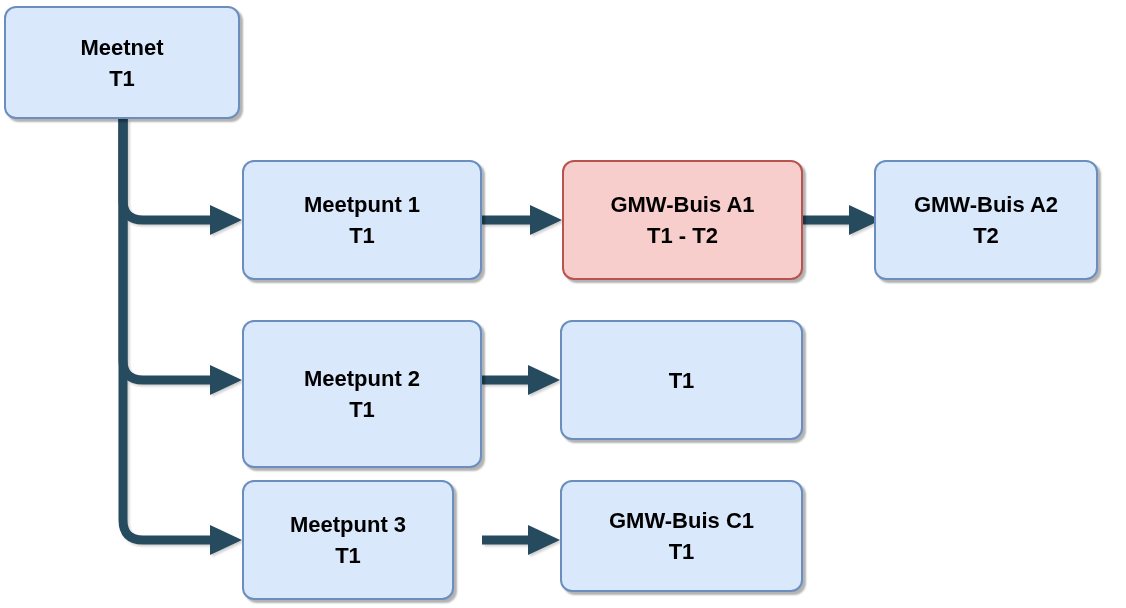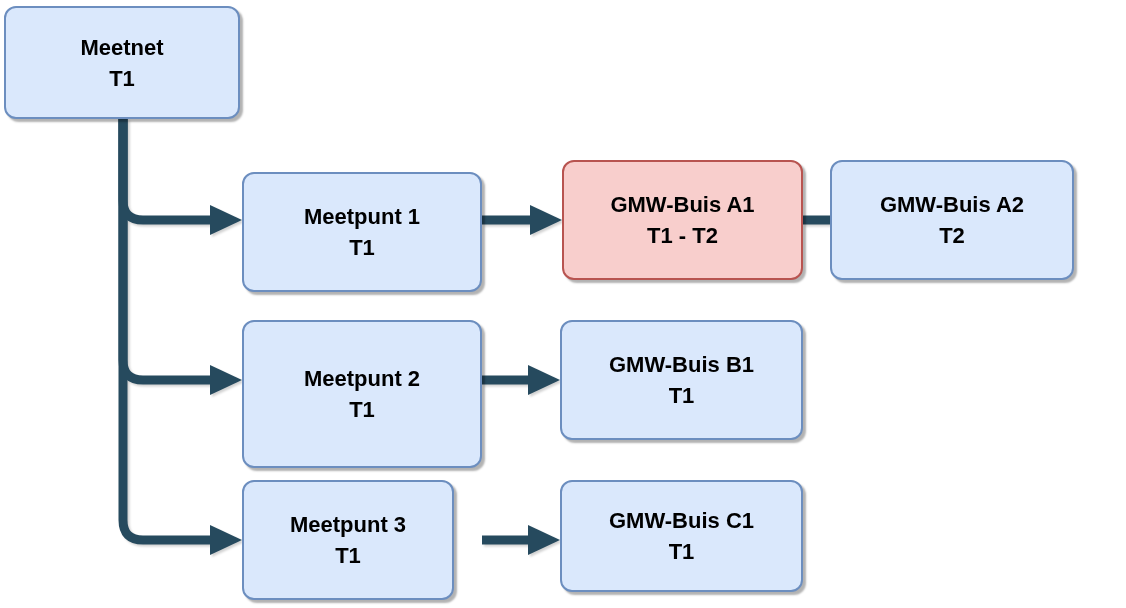--- a/index.html
+++ b/index.html
@@ -52,23 +52,23 @@
     font-weight: bold;
     font-size: 22px;
     line-height: 31px;
     color: var(--text);
     box-shadow: 3px 3px 2px rgba(0,0,0,0.3);
   }
   .node--blue { background: var(--node-blue-fill); border-color: var(--node-blue-border); justify-content: center; }
   .node--red  { background: var(--node-red-fill);  border-color: var(--node-red-border); }
 
   #node-meetnet    { left:   4px; top:   6px; width: 236px; height: 113px; }
-  #node-meetpunt-1 { left: 242px; top: 172px; width: 240px; height: 120px; }
+  #node-meetpunt-1 { left: 242px; top: 160px; width: 240px; height: 120px; }
   #node-gmw-a1     { left: 562px; top: 160px; width: 241px; height: 120px; }
-  #node-gmw-a2     { left: 830px; top: 160px; width: 244px; height: 120px; }
+  #node-gmw-a2     { left: 874px; top: 160px; width: 224px; height: 120px; }
   #node-meetpunt-2 { left: 242px; top: 320px; width: 240px; height: 148px; }
   #node-gmw-b1     { left: 560px; top: 320px; width: 243px; height: 120px; }
   #node-meetpunt-3 { left: 242px; top: 480px; width: 212px; height: 120px; }
   #node-gmw-c1     { left: 560px; top: 480px; width: 243px; height: 112px; }
 </style>
 </head>
 <body>
 
 <div class="canvas">
 
@@ -115,21 +115,20 @@
     <span>GMW-Buis A2</span>
     <span>T2</span>
   </div>
 
   <div id="node-meetpunt-2" class="node node--blue">
     <span>Meetpunt 2</span>
     <span>T1</span>
   </div>
 
   <div id="node-gmw-b1" class="node node--blue">
-    <span>GMW-Buis B1</span>
     <span>T1</span>
   </div>
 
   <div id="node-meetpunt-3" class="node node--blue">
     <span>Meetpunt 3</span>
     <span>T1</span>
   </div>
 
   <div id="node-gmw-c1" class="node node--blue">
     <span>GMW-Buis C1</span>

